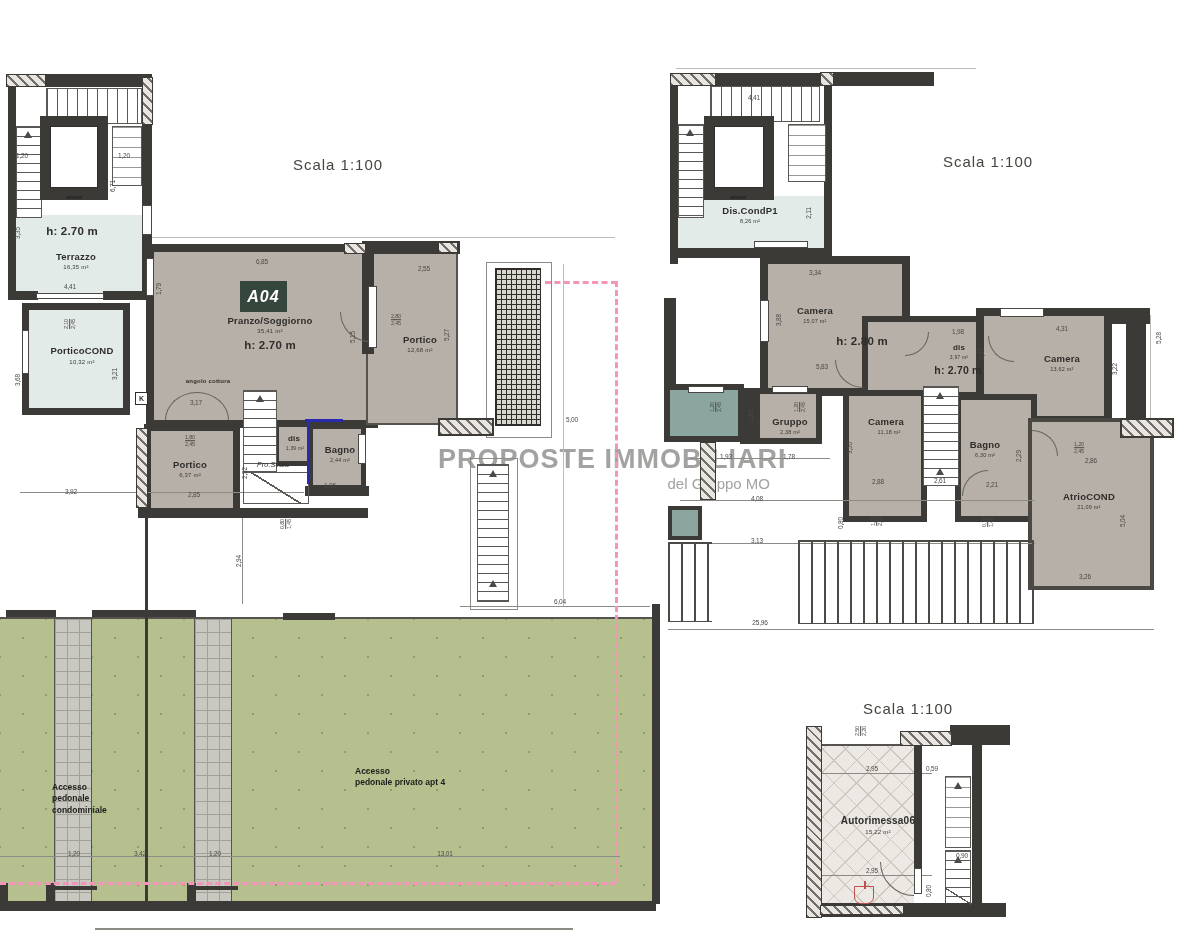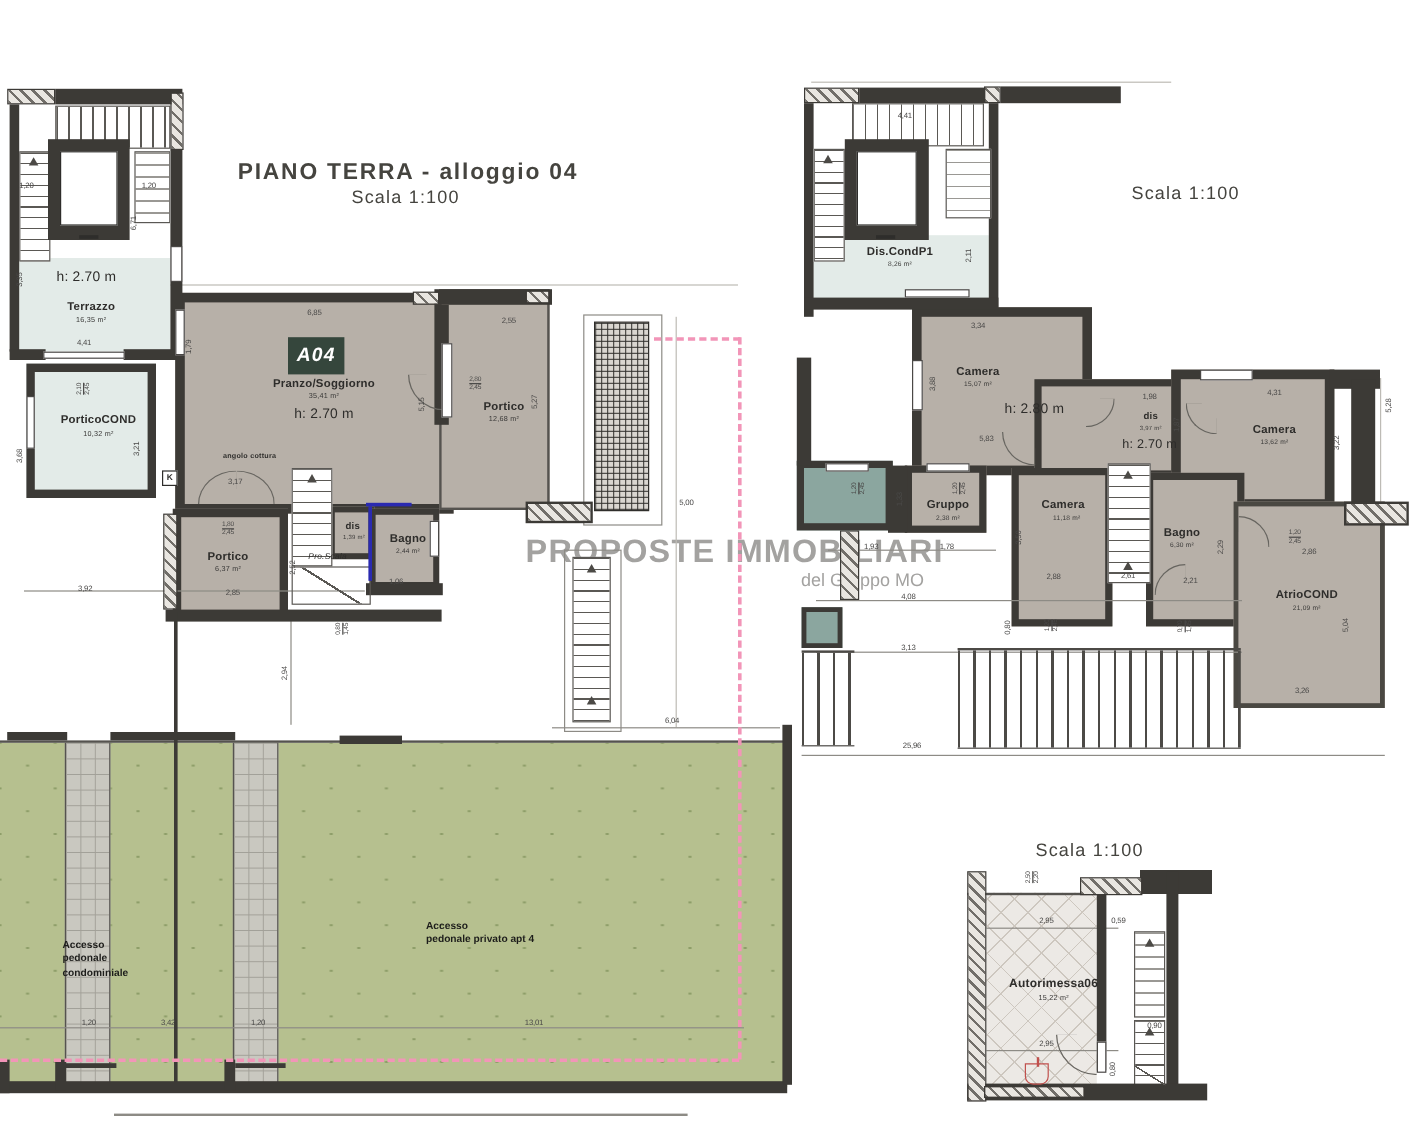--- a/index.html
+++ b/index.html
@@ -34,21 +34,21 @@
         border-top:2px solid #4c4a46;border-bottom:1px solid #4c4a46;box-sizing:border-box;z-index:3}
   .win{background:#fff;border:1px solid #4a4846;box-sizing:border-box;z-index:5}
   .bluln{background:#2a2ab0;z-index:6}
   .arc{position:absolute;border:1.2px solid #66645f;box-sizing:border-box;z-index:5;background:transparent}
   .pinkv{border-left:3px dashed #f295b8;z-index:8}
   .pinkh{border-top:3px dashed #f295b8;z-index:8}
   .lbl{position:absolute;transform:translate(-50%,-50%);white-space:nowrap;color:#2e2d2b;z-index:7;letter-spacing:.2px}
   .rn{font-weight:bold;font-size:9.5px}
   .rn.sm{font-size:8px}
   .ar{font-size:6px;color:#3a3938}
-  .hh{font-weight:normal;font-size:11.5px}
+  .hh{font-weight:bold;font-size:11.5px}
   .nt{font-size:6.5px;font-weight:bold}
   .note{position:absolute;font-weight:bold;font-size:8.5px;text-align:left;white-space:pre-line;
         line-height:1.35;z-index:7;color:#1d1d1b}
   .dim{position:absolute;transform:translate(-50%,-50%);font-size:6.5px;color:#4a4948;z-index:6;
        white-space:nowrap;letter-spacing:-0.2px}
   .dim.v{transform:translate(-50%,-50%) rotate(-90deg)}
   .dim b{display:block;font-weight:normal;font-size:5.5px;line-height:1.15;text-align:center}
   .dim b + b{border-top:1px solid #4a4948}
   .title{position:absolute;transform:translateX(-50%);font-weight:bold;font-size:19px;color:#45443f;
          letter-spacing:1.5px;white-space:nowrap;z-index:7}
@@ -72,21 +72,20 @@
 
 <div class="cv">
 
   
   <div class="wm" style="left:438px;top:444px;width:332px">
     <div class="wm1">PROPOSTE IMMOBILIARI</div>
     <div class="wm2">del Gruppo MO</div>
   </div>
 
   
-  <div class="title" style="left:340px;top:133px">PIANO TERRA - alloggio 04</div>
   <div class="subtitle" style="left:338px;top:156px">Scala 1:100</div>
 
   
   <div class="a hatch" style="left:6px;top:74px;width:40px;height:13px"></div>
   <div class="a wall" style="left:46px;top:74px;width:106px;height:13px"></div>
   <div class="a wall" style="left:8px;top:87px;width:8px;height:206px"></div>
   <div class="a hatch" style="left:142px;top:77px;width:11px;height:48px"></div>
   <div class="a wall" style="left:142px;top:125px;width:10px;height:170px"></div>
   <div class="a win" style="left:142px;top:205px;width:10px;height:30px"></div>
   <div class="a st tread-v" style="left:46px;top:88px;width:96px;height:36px"></div>

